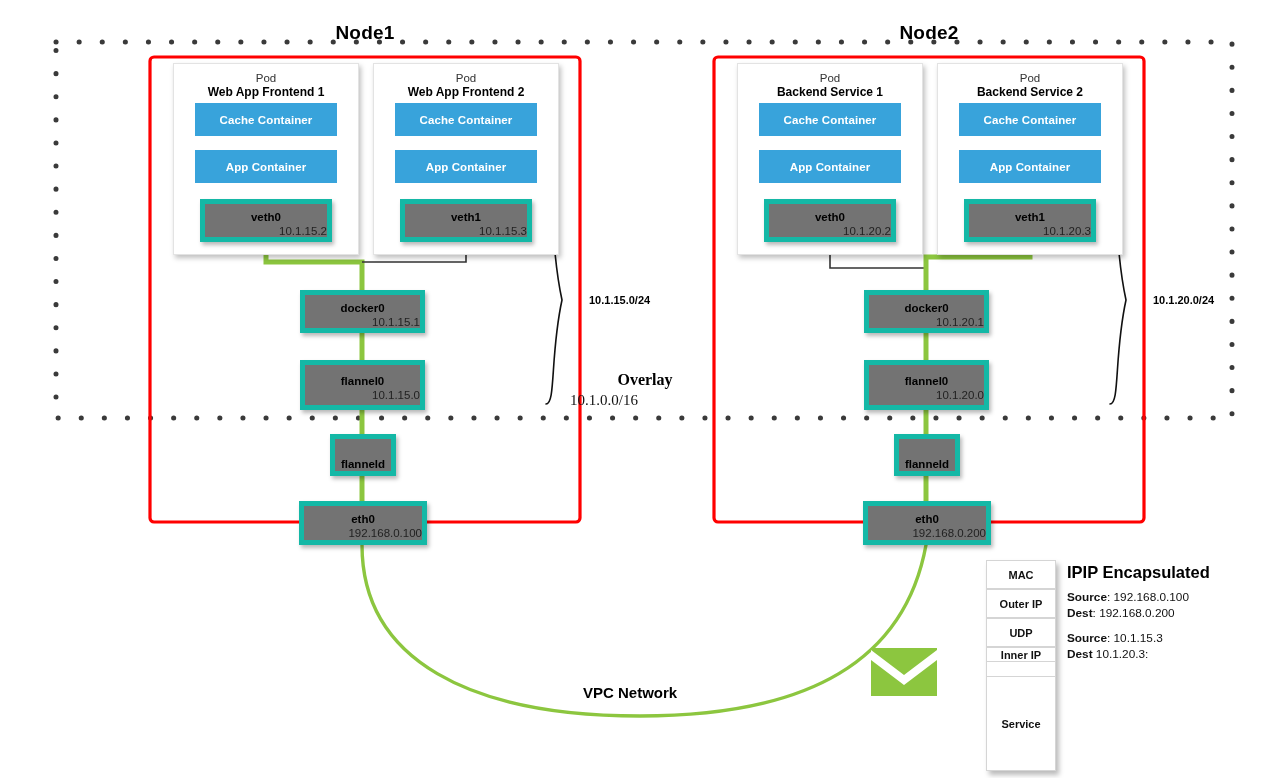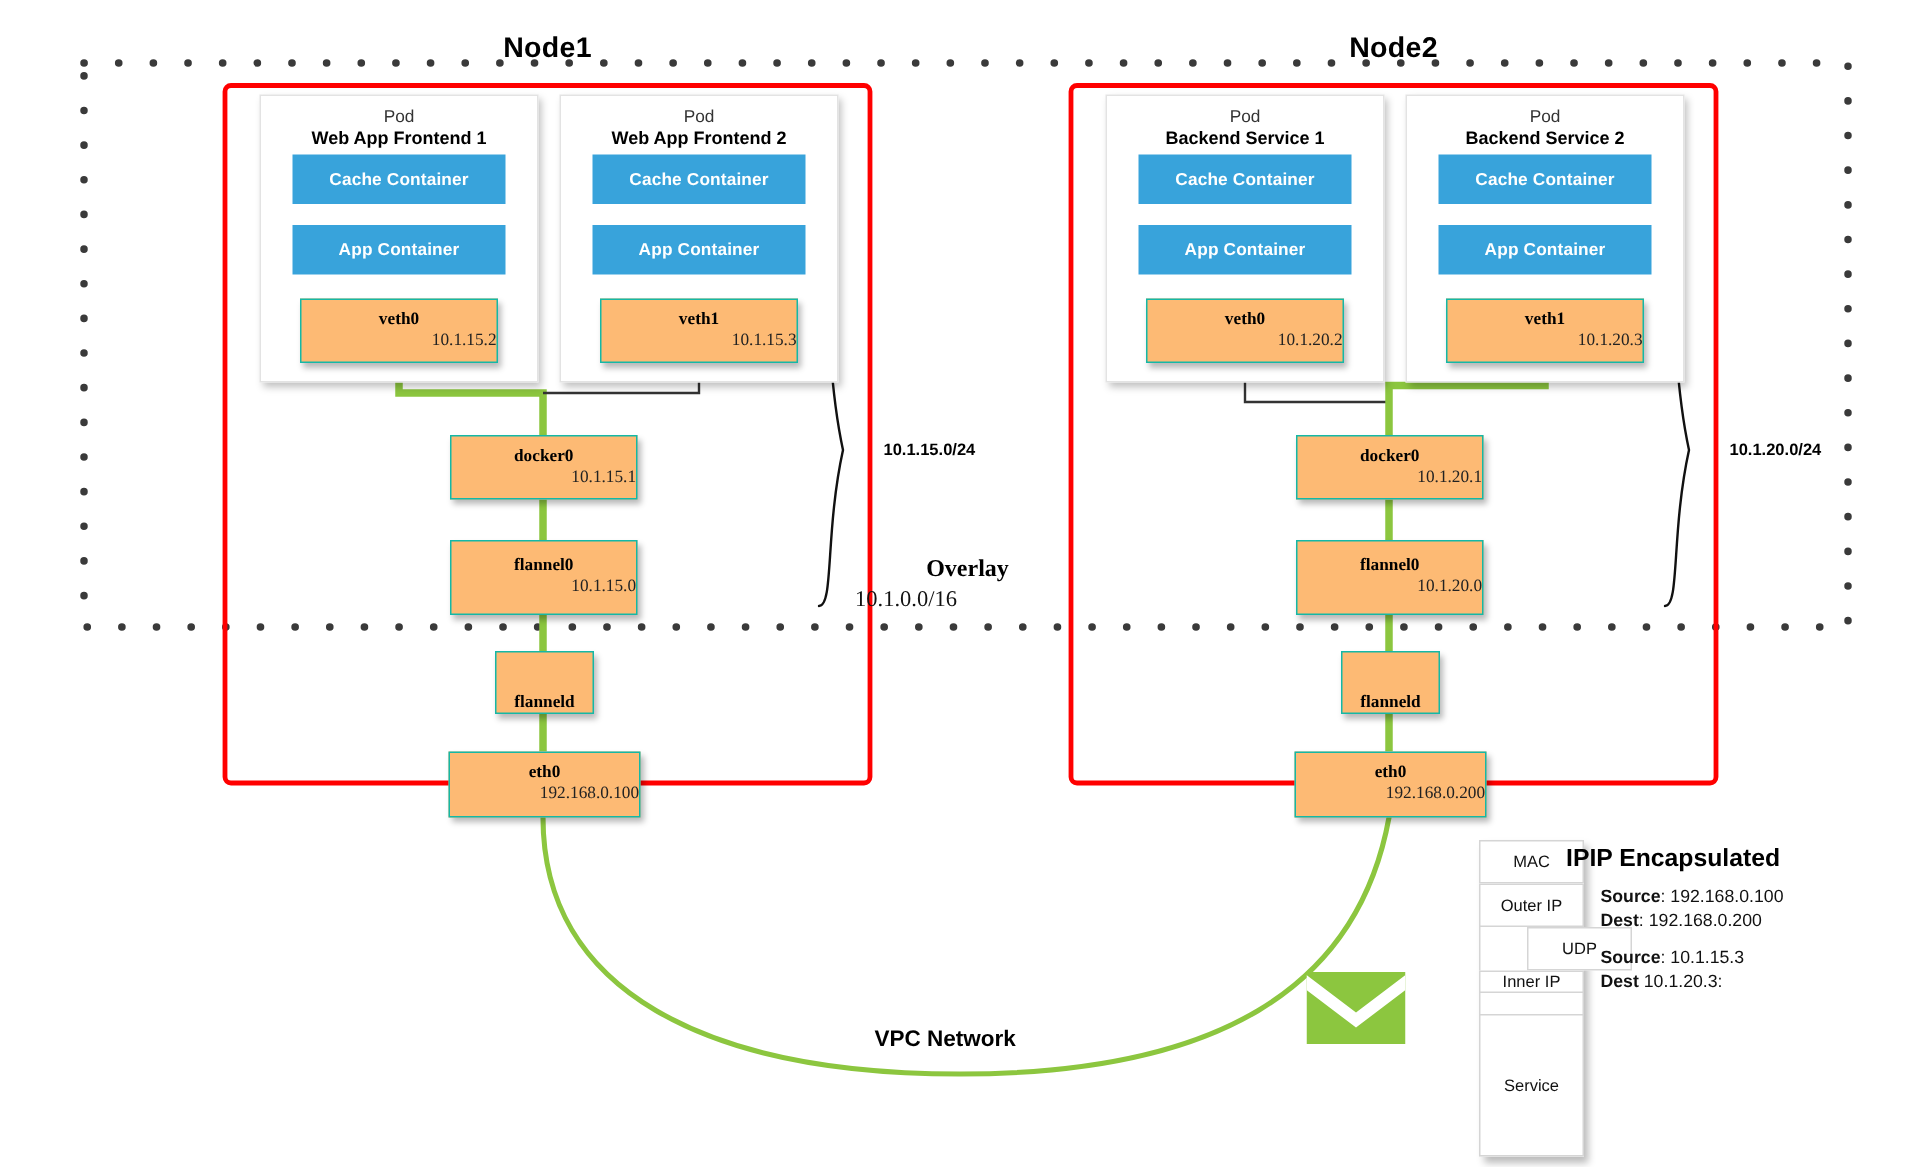--- a/index.html
+++ b/index.html
@@ -36,25 +36,24 @@
     font-size: 19px;
     font-weight: bold;
     color: #000;
     text-align: center;
     letter-spacing: 0.2px;
     white-space: nowrap;
   }
 
   
   .card {
-    background: #fdba74;
-    border: 1px solid #14b8a6;
+    background: #737373;
+    border: 5px solid #14b8a6;
     box-sizing: border-box;
     box-shadow: 2px 3px 4px rgba(0,0,0,0.28);
-    font-family: Liberation Serif, serif;
   }
 
   
   .pod {
     background: #ffffff;
     border: 1px solid #e3e3e3;
     box-sizing: border-box;
     box-shadow: 2px 3px 5px rgba(0,0,0,0.25);
   }
   .pod-kind {
@@ -143,21 +142,21 @@
   
   .packet-seg {
     position: absolute;
     background: #ffffff;
     border: 1px solid #d5d5d5;
     box-sizing: border-box;
     display: flex;
     align-items: center;
     justify-content: center;
     font-size: 11px;
-    font-weight: normal;
+    font-weight: bold;
     color: #111;
   }
   .packet-shadow {
     position: absolute;
     box-shadow: 3px 4px 5px rgba(0,0,0,0.27);
     background: #fff;
     border: 1px solid #d5d5d5;
     box-sizing: border-box;
   }
 
@@ -326,25 +325,25 @@
   <div class="abs" style="left:871px; top:648px; width:66px; height:48px;">
     <svg width="66" height="48" viewBox="0 0 66 48">
       <rect x="0" y="0" width="66" height="48" fill="#8cc63f"></rect>
       <path d="M0,2 L33,27 L66,2 L66,12 L33,37 L0,12 Z" fill="#ffffff"></path>
     </svg>
   </div>
 
   <div class="abs packet-shadow" style="left:986px; top:560px; width:70px; height:211px;"></div>
   <div class="packet-seg" style="left:986px; top:560px; width:70px; height:29px;">MAC</div>
   <div class="packet-seg" style="left:986px; top:589px; width:70px; height:29px;">Outer IP</div>
-  <div class="packet-seg" style="left:986px; top:618px; width:70px; height:29px;margin-left:32px;">UDP</div>
+  <div class="packet-seg" style="left:986px; top:618px; width:70px; height:29px;">UDP</div>
   <div class="packet-seg" style="left:986px; top:647px; width:70px; height:15px;">Inner IP</div>
   <div class="packet-seg" style="left:986px; top:676px; width:70px; height:95px;">Service</div>
 
-  <div class="abs ipip-title" style="left:1044px; top:563px;">IPIP Encapsulated</div>
+  <div class="abs ipip-title" style="left:1067px; top:563px;">IPIP Encapsulated</div>
 
   <div class="abs" style="left:1067px; top:589px;">
     <div class="ipip-line">
       <b>Source</b><span>: 192.168.0.100</span>
     </div>
     <div class="ipip-line">
       <b>Dest</b><span>: 192.168.0.200</span>
     </div>
   </div>
 

